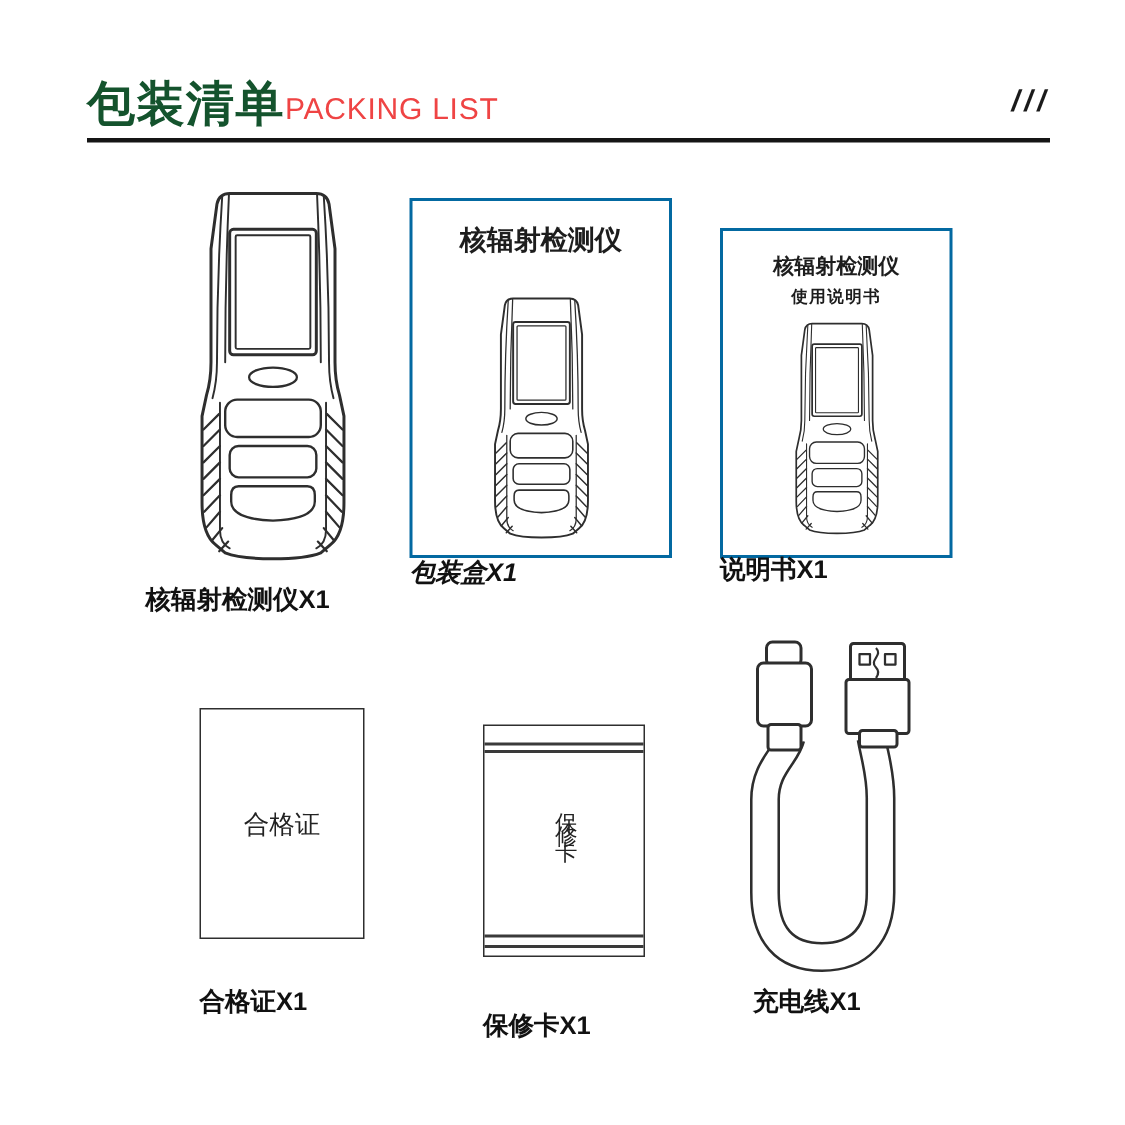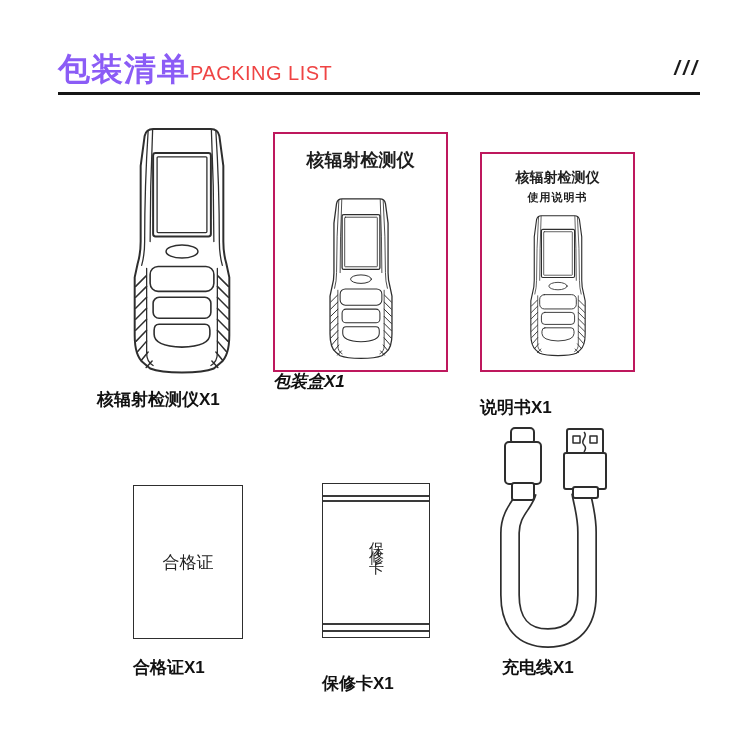--- a/index.html
+++ b/index.html
@@ -4,31 +4,31 @@
 <style>
   * { margin:0; padding:0; box-sizing:border-box; }
   html,body { background:#fff; }
   .canvas {
     position:relative; width:750px; height:750px; background:#ffffff;
     font-family:"Liberation Sans", sans-serif; color:#111; overflow:hidden;
   }
   .abs { position:absolute; }
 
   
-  .title-zh { left:58px; top:48px; font-size:32px; font-weight:900; letter-spacing:1px; color:#8b5cf6; }
+  .title-zh { left:58px; top:48px; font-size:32px; font-weight:900; letter-spacing:1px; color:#14532d; }
   .title-en { left:190px; top:62px; font-size:20px; font-weight:500; letter-spacing:0.5px; color:#ef4444; }
   .slashes  { right:50px; top:57px; font-size:20px; font-style:italic; font-weight:700; letter-spacing:3px; color:#1a1a1a; }
   .rule     { left:58px; top:92px; width:642px; height:2.5px; background:#151515; }
 
   
   .caption { font-size:17px; font-weight:700; color:#111; }
 
   
   .paper { border:1.5px solid #2e2e2e; background:#fff; }
-  .box-outline { border:2px solid #be185d; }
+  .box-outline { border:2px solid #0369a1; }
   .printed-title { width:100%; text-align:center; font-weight:700; color:#1d1d1d; }
 
   .cert-text {
     display:flex; align-items:center; justify-content:center;
     width:100%; height:100%; font-size:17px; font-weight:500; color:#222;
   }
   .vline {
     writing-mode:vertical-rl; font-size:15px; font-weight:500; letter-spacing:9px; color:#222;
   }
   .card-rule { left:0; width:100%; height:1.5px; background:#3a3a3a; }
@@ -111,23 +111,23 @@
   </div>
   <div class="abs caption" style="left:273px; top:370px; width:175px;font-style:italic;">包装盒X1</div>
 
   <div class="abs box-outline" style="left:480px; top:152px; width:155px; height:220px;">
     <div class="printed-title abs" style="top:15px; font-size:14px;">核辐射检测仪</div>
     <div class="printed-title abs" style="top:36px; font-size:11px; letter-spacing:1px;">使用说明书</div>
     <svg class="abs" style="left:50%; top:60px; transform:translateX(-50%);" width="63" height="143" viewBox="0 0 110 250">
       <use href="#detector"></use>
     </svg>
   </div>
-  <div class="abs caption" style="left:480px; top:396px; width:155px;">说明书X1</div>
+  <div class="abs caption" style="left:480px; top:368px; width:155px;">说明书X1</div>
 
-  <div class="abs paper" style="left:133px; top:485px; width:110px; height:154px;">
+  <div class="abs paper" style="left:133px; top:472px; width:110px; height:154px;">
     <div class="cert-text">合格证</div>
   </div>
   <div class="abs caption" style="left:133px; top:656px; width:110px;">合格证X1</div>
 
   <div class="abs paper" style="left:322px; top:483px; width:108px; height:155px;">
     <div class="abs card-rule" style="top:11px;"></div>
     <div class="abs card-rule" style="top:16px;"></div>
     <div class="abs card-rule" style="top:139px;"></div>
     <div class="abs card-rule" style="top:146px;"></div>
     <div class="abs vline" style="left:50%; top:46px; transform:translateX(-50%);">保修卡</div>

